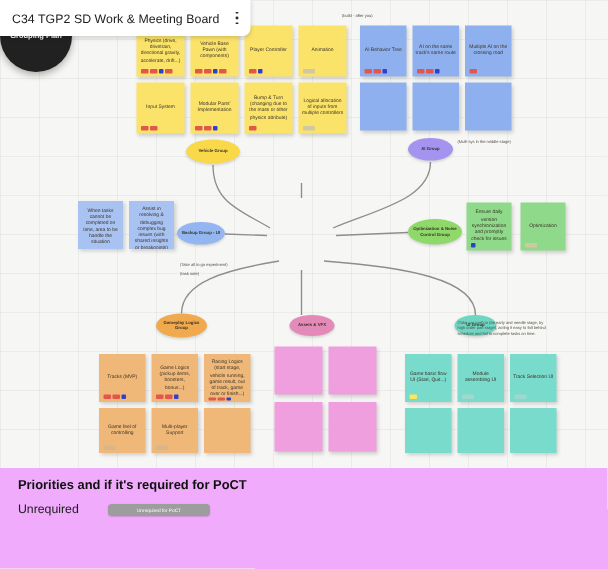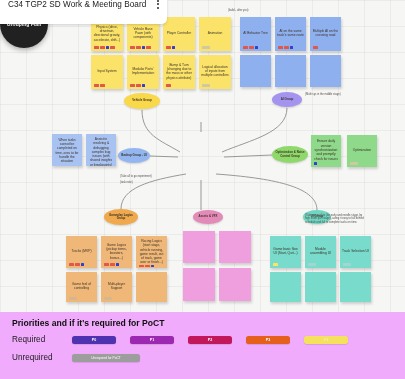--- a/index.html
+++ b/index.html
@@ -17,21 +17,21 @@
       linear-gradient(to bottom, rgba(0,0,0,.045) 1px, transparent 1px);
     background-size:26px 26px;
     overflow:hidden;
   }
   #lines{position:absolute;left:0;top:0;width:405px;height:312px;pointer-events:none;}
   
   #titlebar{
     position:absolute;left:0;top:0;width:167px;height:24px;
     background:#ffffff;border-bottom-right-radius:5px;
     box-shadow:0 1px 3px rgba(0,0,0,.16);
-    display:flex;align-items:flex-start;z-index:40;
+    display:flex;align-items:center;z-index:40;
   }
   #title-text{
     font-size:8.2px;color:#1b1b1b;padding-left:8px;flex:1;
     white-space:nowrap;overflow:hidden;letter-spacing:.05px;
   }
   #kebab{width:18px;display:flex;flex-direction:column;align-items:center;
     justify-content:center;gap:1.6px;cursor:pointer;}
   #kebab i{display:block;width:1.9px;height:1.9px;border-radius:50%;background:#2c2c2c;}
   
   .note{
@@ -332,28 +332,18 @@
   <div id="kebab">
       <i></i>
       <i></i>
       <i></i>
     </div>
 </div>
 
 <div id="legend">
   <div id="legend-title">Priorities and if it's required for PoCT</div>
 
-  <div class="lrow">
-    <div class="lrow-label">Required</div>
-    <div class="badges" id="badges">
-        <div class="badge" style="background: rgb(79, 50, 176);">P0</div>
-        <div class="badge" style="background: rgb(156, 39, 176);">P1</div>
-        <div class="badge" style="background: rgb(194, 24, 91);">P2</div>
-        <div class="badge" style="background: rgb(228, 96, 28);">P3</div>
-        <div class="badge light" style="background: rgb(245, 225, 94);">P4</div>
-      </div>
-  </div>
 
   <div class="lrow">
     <div class="lrow-label">Unrequired</div>
     <div id="unreq-badge">Unrequired for PoCT</div>
   </div>
 </div>
 
 </body></html>

